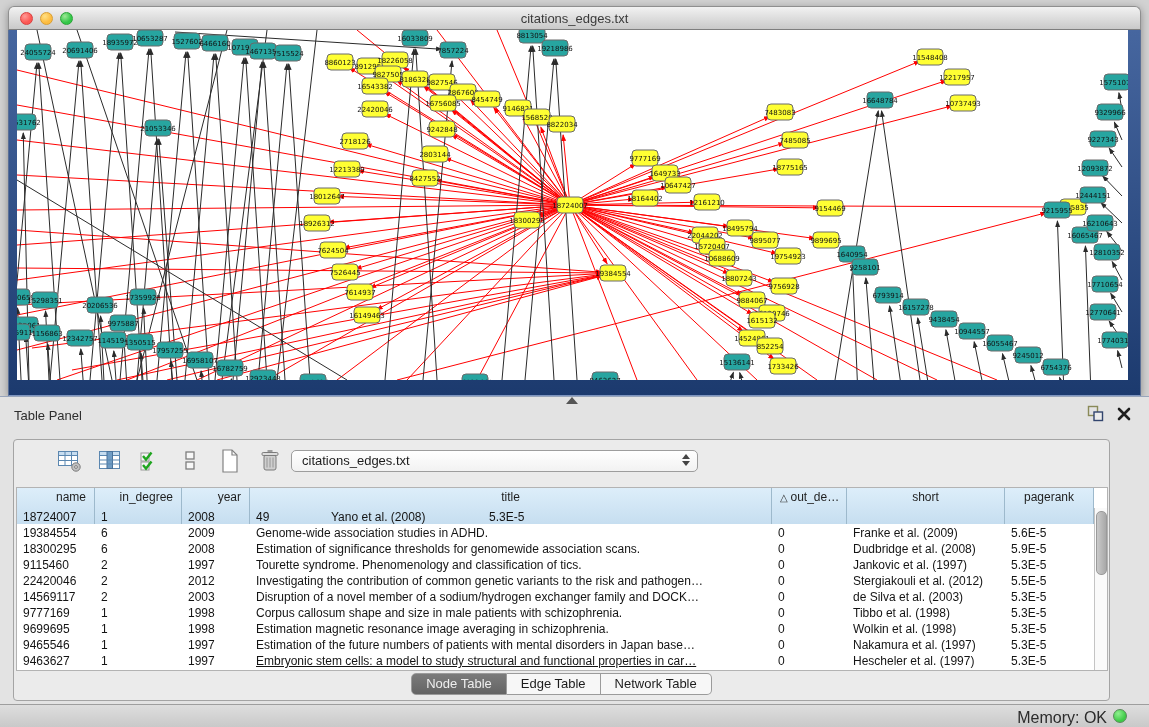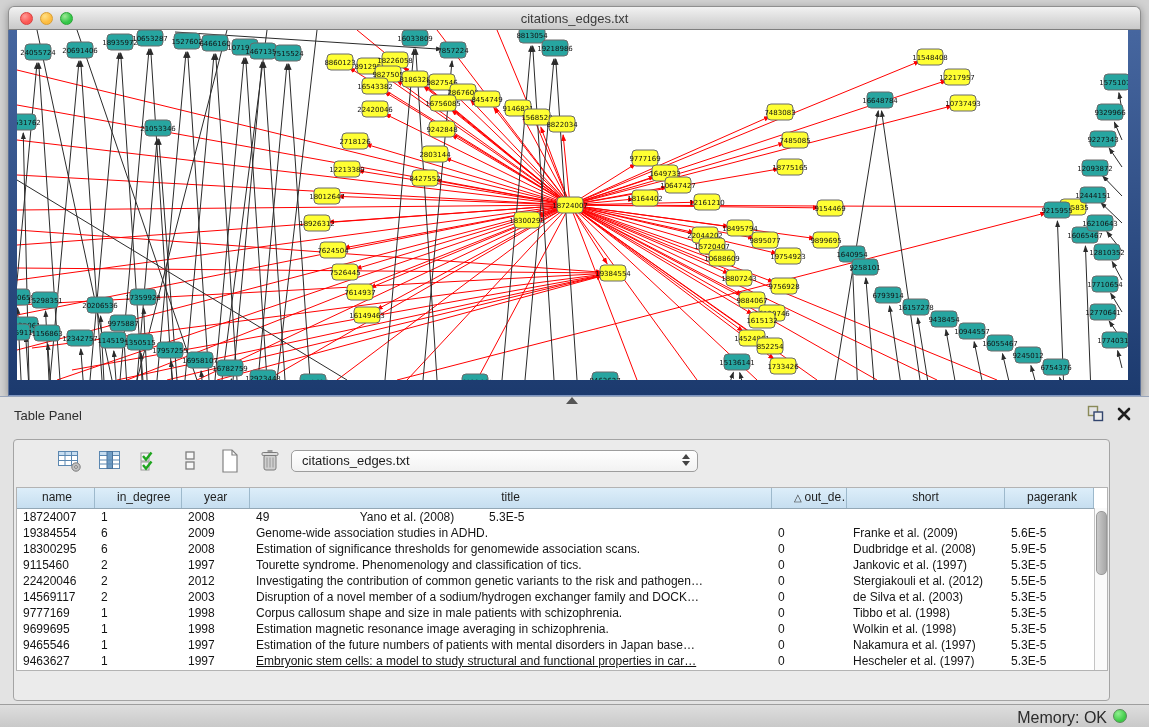--- a/index.html
+++ b/index.html
@@ -28,21 +28,21 @@
   .tbtn{width:28px;height:28px;display:flex;align-items:center;justify-content:center;}
   .combo{position:absolute;left:277px;top:10px;width:407px;height:22px;background:linear-gradient(#ffffff,#f2f2f2);border:1px solid #9d9d9d;border-radius:5px;box-sizing:border-box;font-size:13px;color:#1c1c1c;line-height:20px;padding-left:10px;}
   .stepper{position:absolute;right:7px;top:3px;display:flex;flex-direction:column;gap:2px;}
   .stepper i{display:block;width:0;height:0;border-left:4px solid transparent;border-right:4px solid transparent;}
   .stepper .up{border-bottom:5px solid #444;}
   .stepper .dn{border-top:5px solid #444;}
 
   
   .tbl-wrap{position:absolute;left:2px;top:47px;width:1090px;height:182px;background:#fff;border:1px solid #b3b3b3;box-sizing:content-box;}
   .thead{display:flex;height:20px;border-bottom:1px solid #93a7b5;}
-  .th{box-sizing:border-box;height:20px;line-height:19px;font-size:12px;color:#1e1e1e;background:linear-gradient(#ddeefa,#c6def0);border-right:1px solid #9db9cc;padding:0 22px;white-space:nowrap;overflow:hidden;}
+  .th{box-sizing:border-box;height:36px;line-height:19px;font-size:12px;color:#1e1e1e;background:linear-gradient(#ddeefa,#c6def0);border-right:1px solid #9db9cc;padding:0 8px;white-space:nowrap;overflow:hidden;}
   .th.al-right{text-align:right;}
   .th.al-center{text-align:center;}
   .th i{font-style:normal;font-size:10px;color:#333;}
   .tr{display:flex;height:16px;}
   .td{box-sizing:border-box;height:16px;line-height:16px;font-size:12px;color:#141414;padding:0 0 0 6px;white-space:nowrap;overflow:hidden;}
   .vscroll{position:absolute;right:0;top:20px;bottom:0;width:13px;background:#fafafa;border-left:1px solid #c4c4c4;box-sizing:border-box;}
   .vthumb{position:absolute;left:1px;top:3px;width:9px;height:62px;border-radius:5px;background:linear-gradient(90deg,#cacaca,#a8a8a8);border:1px solid #9a9a9a;}
 
   
   .tabs{position:absolute;left:0;right:0;top:233px;text-align:center;}
@@ -793,21 +793,21 @@
             <span class="th al-left" style="width: 75px;"><i>△ </i>out_de…</span>
             <span class="th al-center" style="width: 158px;">short</span>
             <span class="th al-center" style="width: 89px;">pagerank</span>
           </div>
         <div id="tbody">
             <div class="tr">
               <span class="td" style="width: 78px;">18724007</span>
               <span class="td" style="width: 87px;">1</span>
               <span class="td" style="width: 68px;">2008</span>
               <span class="td" style="width: 75px;">49</span>
-              <span class="td" style="width: 158px; text-align: center;">Yano et al. (2008)</span>
+              <span class="td" style="width: 158px;">Yano et al. (2008)</span>
               <span class="td" style="width: 89px;">5.3E-5</span>
             </div>
             <div class="tr">
               <span class="td" style="width: 78px;">19384554</span>
               <span class="td" style="width: 87px;">6</span>
               <span class="td" style="width: 68px;">2009</span>
               <span class="td" style="width: 522px;">Genome-wide association studies in ADHD.</span>
               <span class="td" style="width: 75px;">0</span>
               <span class="td" style="width: 158px;">Franke et al. (2009)</span>
               <span class="td" style="width: 89px;">5.6E-5</span>
@@ -883,20 +883,21 @@
               <span class="td" style="width: 75px;">0</span>
               <span class="td" style="width: 158px;">Hescheler et al. (1997)</span>
               <span class="td" style="width: 89px;">5.3E-5</span>
             </div>
           </div>
         <div class="vscroll">
           <div class="vthumb"></div>
         </div>
       </div>
 
+      <div class="tabs" id="tabs"><span class="tab sel">Node Table</span><span class="tab">Edge Table</span><span class="tab">Network Table</span></div>
     </div>
   </div>
 
   <div class="statusbar">
     <span class="mem-label">Memory: OK</span>
     <span class="mem-dot"></span>
   </div>
 </div>
 
 </body></html>

